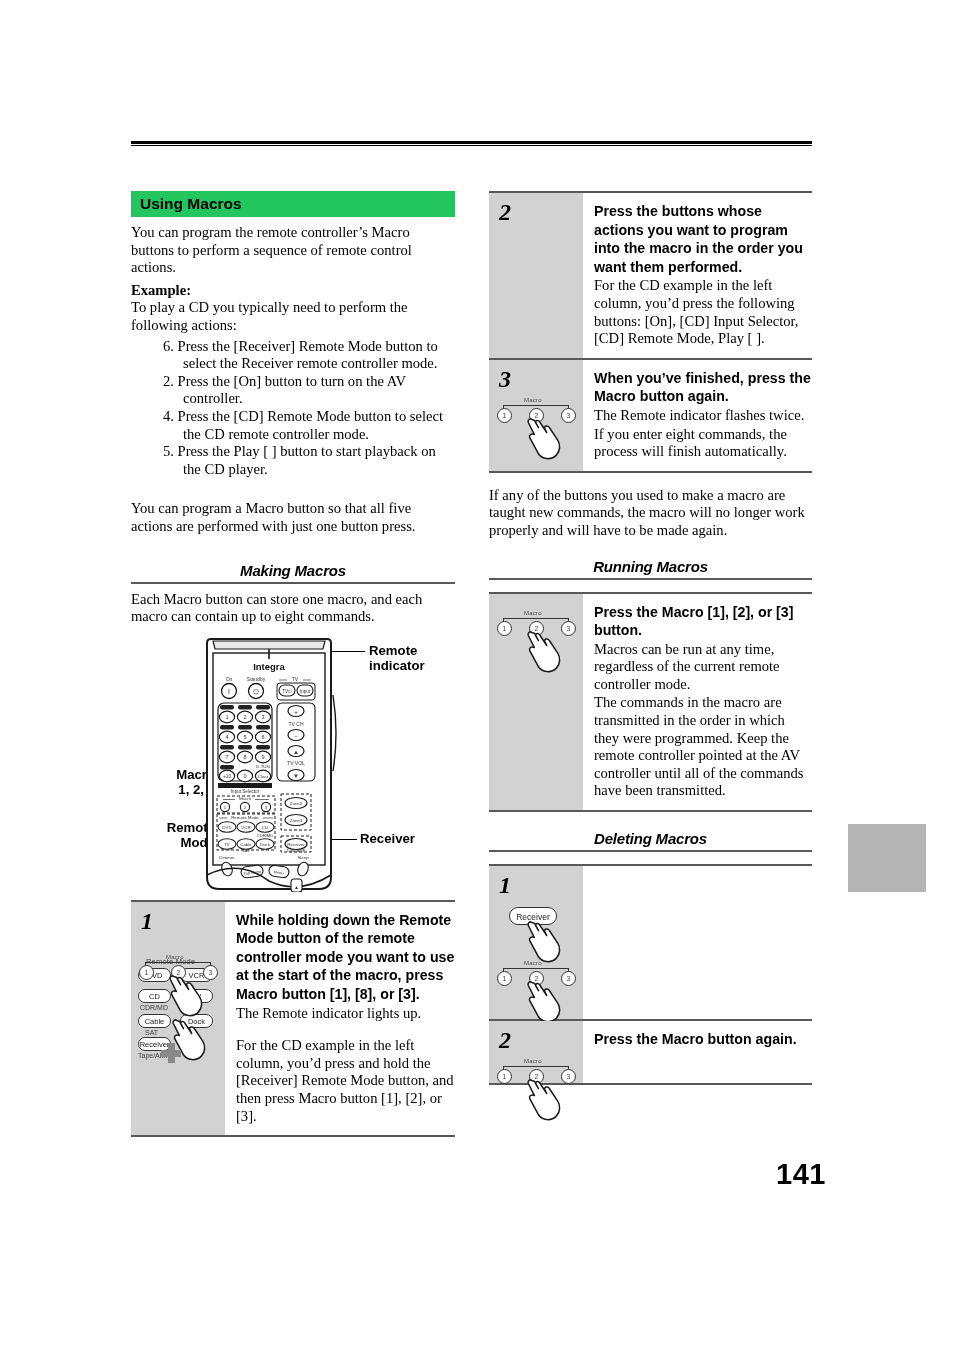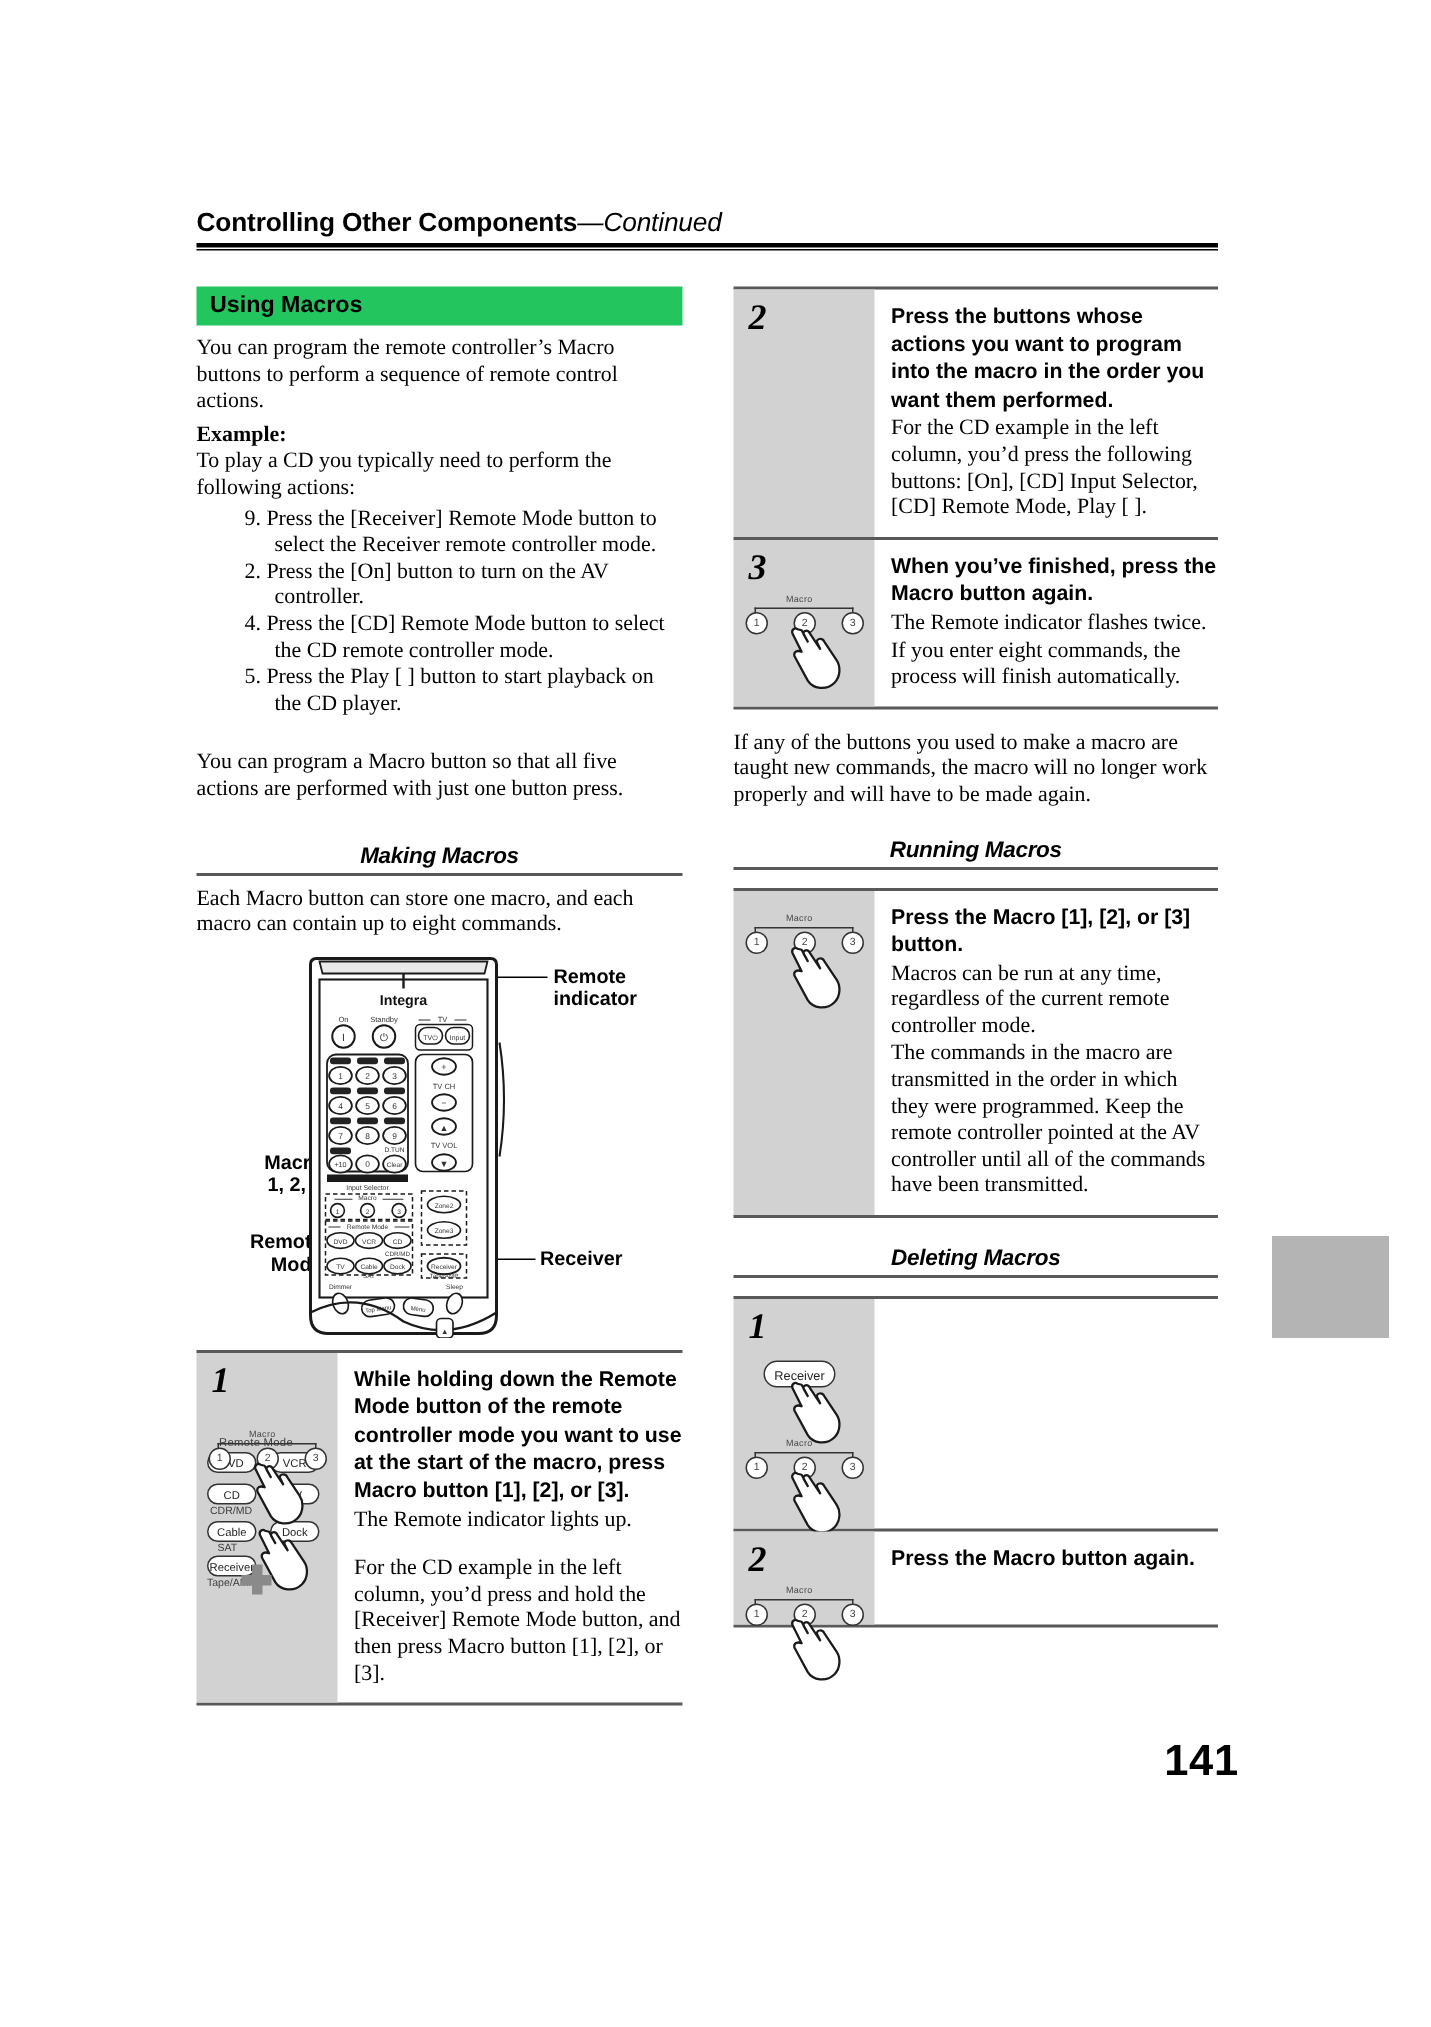--- a/index.html
+++ b/index.html
@@ -339,41 +339,38 @@
     font-size: 29px;
     letter-spacing: 0.5px;
   }
 </style>
 </head>
 <body>
 
 <div class="page">
 
   <div class="header">
-    <div class="header-title">
-      <span>Controlling Other Components</span><span class="cont">—Continued</span>
-    </div>
     <div class="header-rule-thick"></div>
     <div class="header-rule-thin"></div>
   </div>
 
   <div class="col-left">
 
     <div class="section-bar">Using Macros</div>
 
     <div class="gap-s"></div>
     <p class="body">You can program the remote controller’s Macro buttons to perform a sequence of remote control actions.</p>
 
     <div style="height:5px"></div>
     <div class="bold-lead">Example:</div>
     <p class="body">To play a CD you typically need to perform the following actions:</p>
 
     <div style="height:3px"></div>
     <ol class="steps">
-      <li>9. Press the [Receiver] Remote Mode button to select the Receiver remote controller mode.</li>
+      <li>6. Press the [Receiver] Remote Mode button to select the Receiver remote controller mode.</li>
       <li>2. Press the [On] button to turn on the AV controller.</li>
       <li>4. Press the [CD] Remote Mode button to select the CD remote controller mode.</li>
       <li>5. Press the Play [     ] button to start playback on the CD player.</li>
     </ol>
 
     <div class="gap-l"></div>
     <p class="body">You can program a Macro button so that all five actions are performed with just one button press.</p>
 
     <div style="height:26px"></div>
     <div class="sub-head">Making Macros</div>
@@ -584,21 +581,21 @@
             <div class="mbtn m3">3</div>
             <div class="hand" style="left:28px; top:14px; width:42px; height:48px;">
               <svg viewBox="0 0 60 70">
                 <path d="M12 8 C10 6 6 8 7 12 L16 30 C12 28 8 30 9 34 L22 58 C27 66 40 68 48 60 C54 54 54 44 50 38 L38 20 C36 16 30 17 31 21 L34 27 L24 12 C22 8 17 9 18 13 L22 20 L16 9 Z" fill="#ffffff" stroke="#1a1a1a" stroke-width="2.2" stroke-linejoin="round"></path>
               </svg>
             </div>
           </div>
         </div>
       </div>
       <div class="stepbox-right">
-        <div class="step-title">While holding down the Remote Mode button of the remote controller mode you want to use at the start of the macro, press Macro button [1], [2], or [3].</div>
+        <div class="step-title">While holding down the Remote Mode button of the remote controller mode you want to use at the start of the macro, press Macro button [1], [8], or [3].</div>
         <div class="step-body">The Remote indicator lights up.</div>
         <div class="step-body spaced">For the CD example in the left column, you’d press and hold the [Receiver] Remote Mode button, and then press Macro button [1], [2], or [3].</div>
       </div>
     </div>
 
   </div>
 
   <div class="col-right">
 
     <div class="stepbox">

